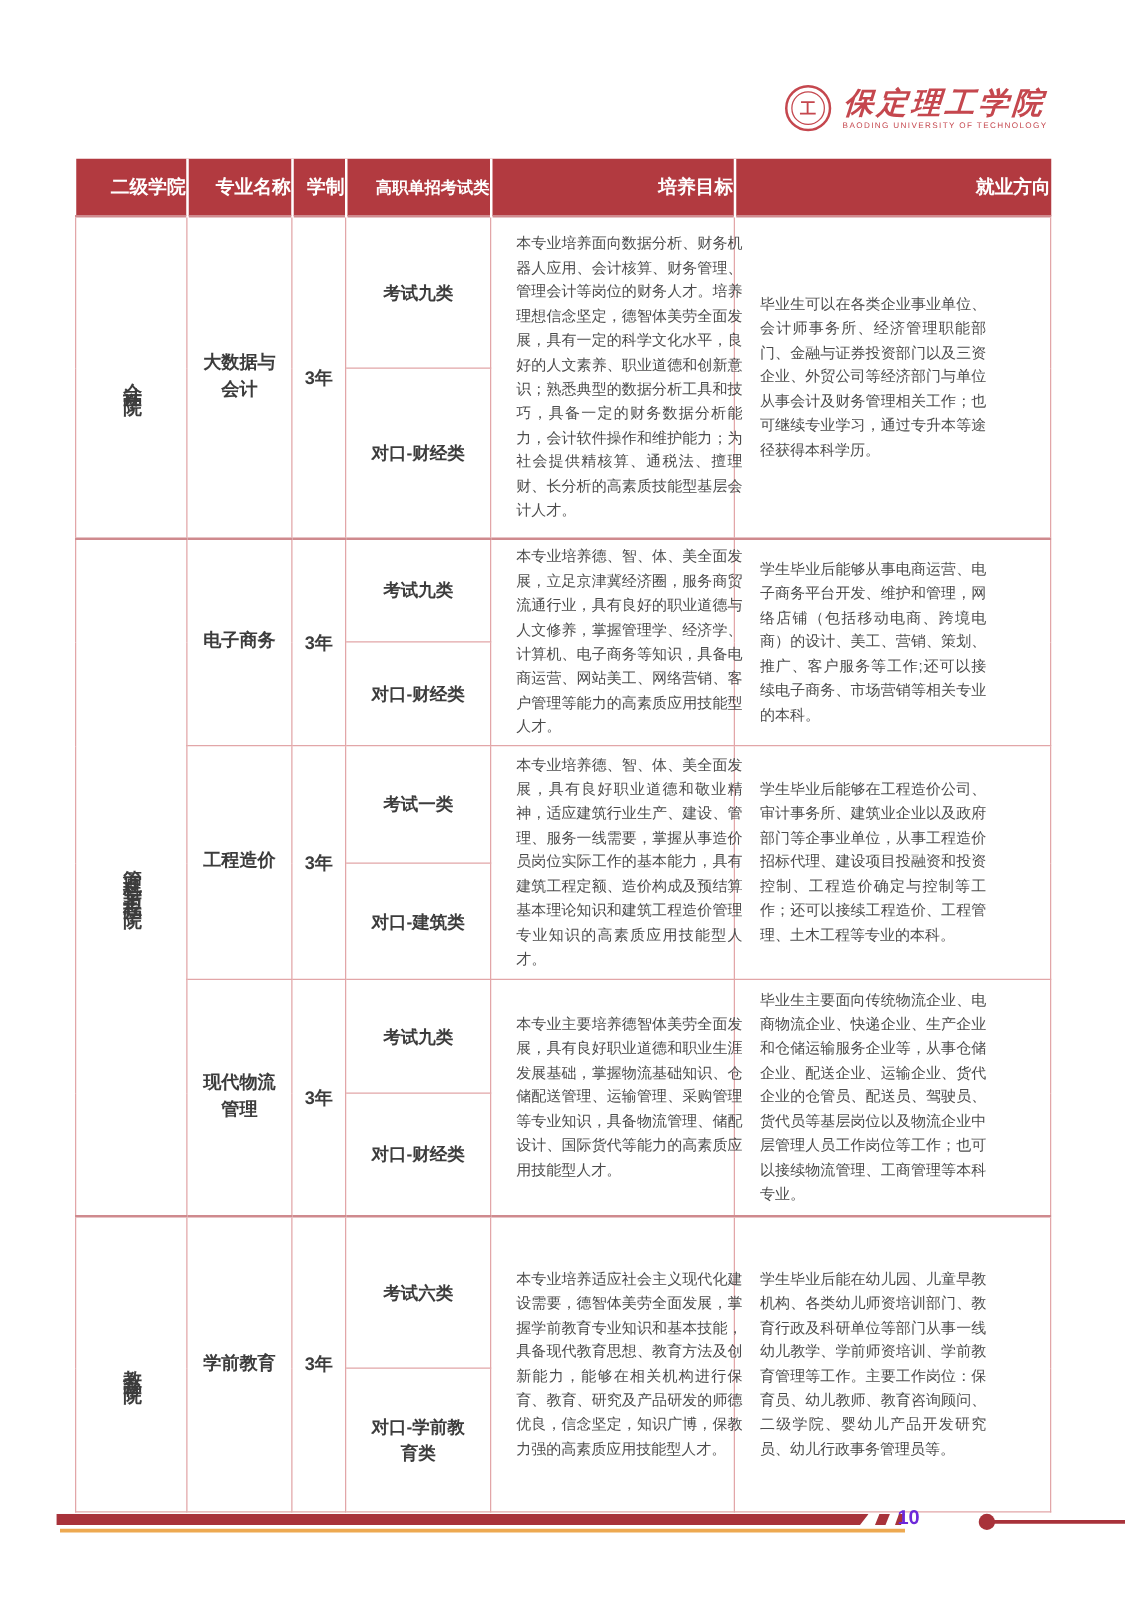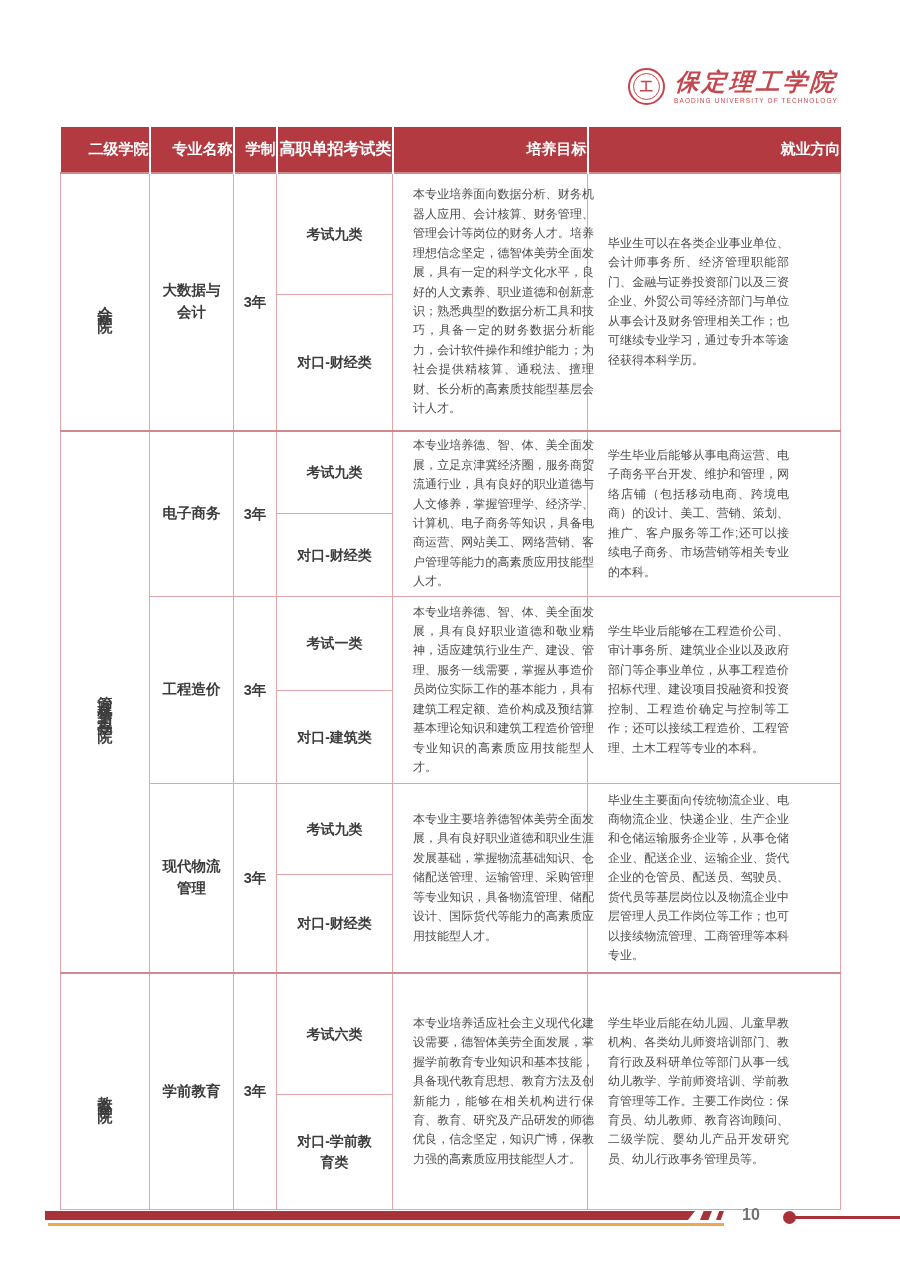--- a/index.html
+++ b/index.html
@@ -12,37 +12,37 @@
   .seal-inner{width:27px;height:27px;border:1px solid #c5474e;border-radius:50%;display:flex;align-items:center;justify-content:center;box-sizing:border-box;}
   .seal-glyph{color:#c5474e;font-size:13px;font-weight:bold;line-height:1;}
   .logo-text{display:flex;flex-direction:column;align-items:center;}
   .logo-cn{font-family:"DejaVu Serif",serif;font-style:italic;font-weight:bold;color:#c5474e;font-size:24px;letter-spacing:3px;line-height:1;white-space:nowrap;transform:skewX(-4deg);}
   .logo-en{color:#c5474e;font-size:6.5px;letter-spacing:1.1px;margin-top:3px;white-space:nowrap;}
 
   
   table.programs{position:absolute;left:60px;top:127px;width:780px;border-collapse:collapse;table-layout:fixed;}
   th{background:#b23a40;color:#ffffff;font-weight:bold;font-size:15px;height:45px;padding:0;text-align:right;border:none;border-right:2px solid #ffffff;}
   th:last-child{border-right:none;margin-left:31px;}
-  th.small{font-size:16px;}
+  th.small{font-size:13px;}
   td{border:1px solid #e2a6a8;background:#ffffff;padding:0;text-align:center;vertical-align:middle;color:#3c3c3c;}
   td.group-start{border-top:2px solid #cf8a8e;}
   .college-cell{font-weight:bold;font-size:15px;}
   .college-vert{writing-mode:vertical-lr;text-orientation:upright;letter-spacing:4px;margin:0 auto;line-height:1.2;}
   .major-cell{font-weight:bold;font-size:14.5px;padding:0 12px;line-height:1.5;}
   .duration-cell{font-weight:bold;font-size:14.5px;}
   .exam-cell{font-weight:bold;font-size:14px;padding:0 14px;line-height:1.5;}
   .desc-cell{vertical-align:middle;}
   .cell-text{width:181px;margin-left:20px;font-size:12px;line-height:1.62;color:#4d4d4d;text-align:justify;text-justify:inter-ideograph;}
 
   
   .footer-bar{position:absolute;left:45px;top:1211px;width:650px;height:9px;background:#a8323a;clip-path:polygon(0 0,100% 0,calc(100% - 7px) 100%,0 100%);}
   .footer-dash1{position:absolute;left:700px;top:1211px;width:12px;height:9px;background:#a8323a;clip-path:polygon(30% 0,100% 0,70% 100%,0 100%);}
   .footer-dash2{position:absolute;left:716px;top:1211px;width:8px;height:9px;background:#a8323a;clip-path:polygon(40% 0,100% 0,60% 100%,0 100%);}
   .footer-goldline{position:absolute;left:48px;top:1223px;width:676px;height:3px;background:#eda951;}
-  .page-number{position:absolute;left:742px;top:1206px;font-size:16px;font-weight:bold;color:#737373;}
+  .page-number{position:absolute;left:718px;top:1206px;font-size:16px;font-weight:bold;color:#6d28d9;}
   .footer-dot{position:absolute;left:783px;top:1211px;width:13px;height:13px;border-radius:50%;background:#a8323a;}
   .footer-line{position:absolute;left:792px;top:1216px;width:108px;height:3px;background:#a8323a;}
 </style>
 </head>
 <body>
 
 <div class="page">
 
   <div class="logo">
     <div class="seal">

